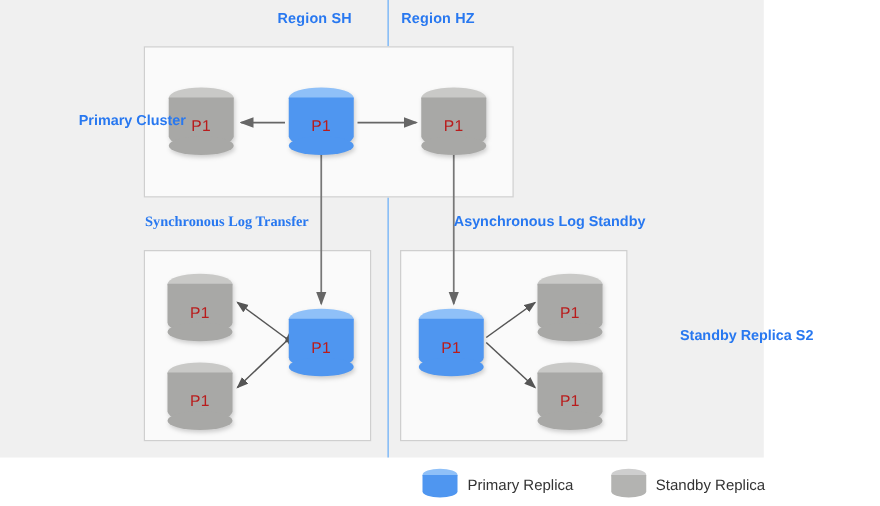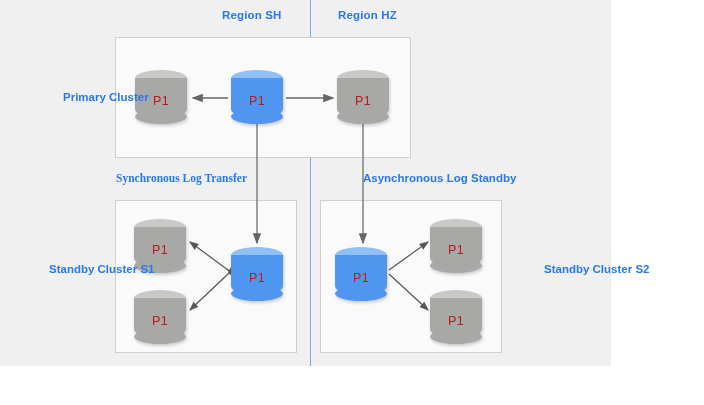--- a/index.html
+++ b/index.html
@@ -33,21 +33,21 @@
   
   .region-label {
     position: absolute;
     color: #2878f0;
     font-size: 11.5px;
     font-weight: bold;
     white-space: nowrap;
     letter-spacing: .15px;
   }
   #region-sh { left: 222px; top: 9px; }
-  #region-hz { left: 338px; top: 9px; }
+  #region-hz { left: 321px; top: 9px; }
 
   
   .cluster-box {
     position: absolute;
     background: #fafafa;
     border: 1px solid #cfcfcf;
   }
   #box-primary  { left: 115px; top: 37px;  width: 296px; height: 121px; }
   #box-standby1 { left: 115px; top: 200px; width: 182px; height: 153px; }
   #box-standby2 { left: 320px; top: 200px; width: 182px; height: 153px; }
@@ -296,20 +296,35 @@
   <div class="cyl standby" id="cyl-s2-bot">
     <div class="shadowwrap">
       <div class="top"></div>
       <div class="body"></div>
       <div class="bottom-shade"></div>
     </div>
     <div class="cap">P1</div>
   </div>
 
   <div class="side-label" id="lbl-primary-cluster">Primary Cluster</div>
-  <div class="side-label" id="lbl-standby1">Standby Cluster S1</div>
-  <div class="side-label" id="lbl-standby2">Standby Cluster S2</div>
+  <div class="side-label" id="lbl-standby2">Standby Replica S2</div>
 
   <div class="transfer-label" id="lbl-sync">Synchronous Log Transfer</div>
   <div class="transfer-label" id="lbl-async">Asynchronous Log Standby</div>
 
+  <div id="legend">
+    <div class="legend-item">
+      <div class="legend-cyl primary">
+        <div class="ltop"></div>
+        <div class="lbody"></div>
+      </div>
+      <span class="legend-text">Primary Replica</span>
+    </div>
+    <div class="legend-item">
+      <div class="legend-cyl standby">
+        <div class="ltop"></div>
+        <div class="lbody"></div>
+      </div>
+      <span class="legend-text">Standby Replica</span>
+    </div>
+  </div>
 
 </div>
 
 </body></html>

